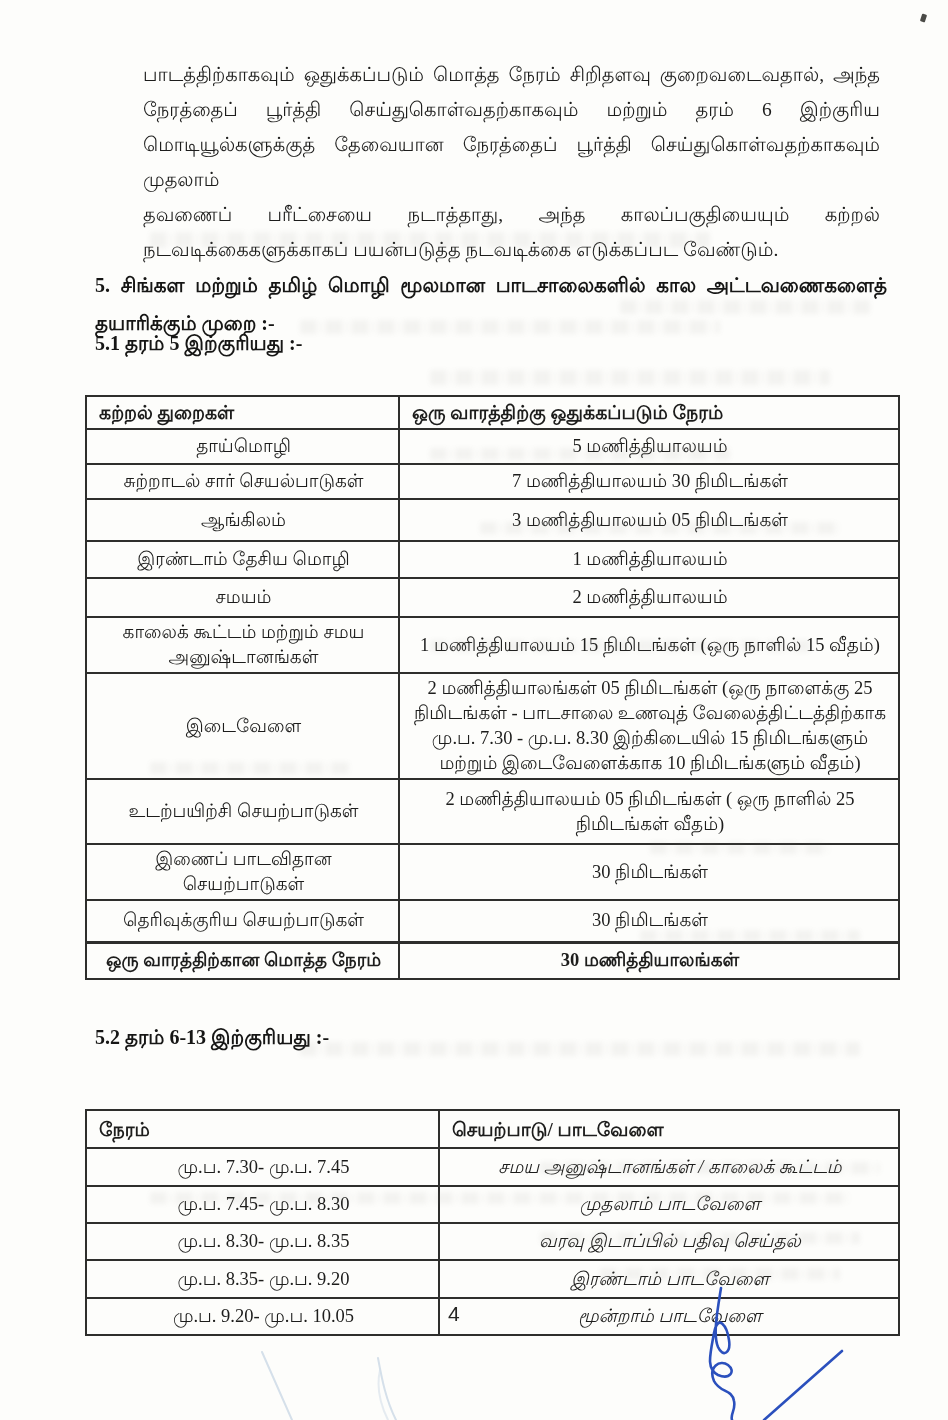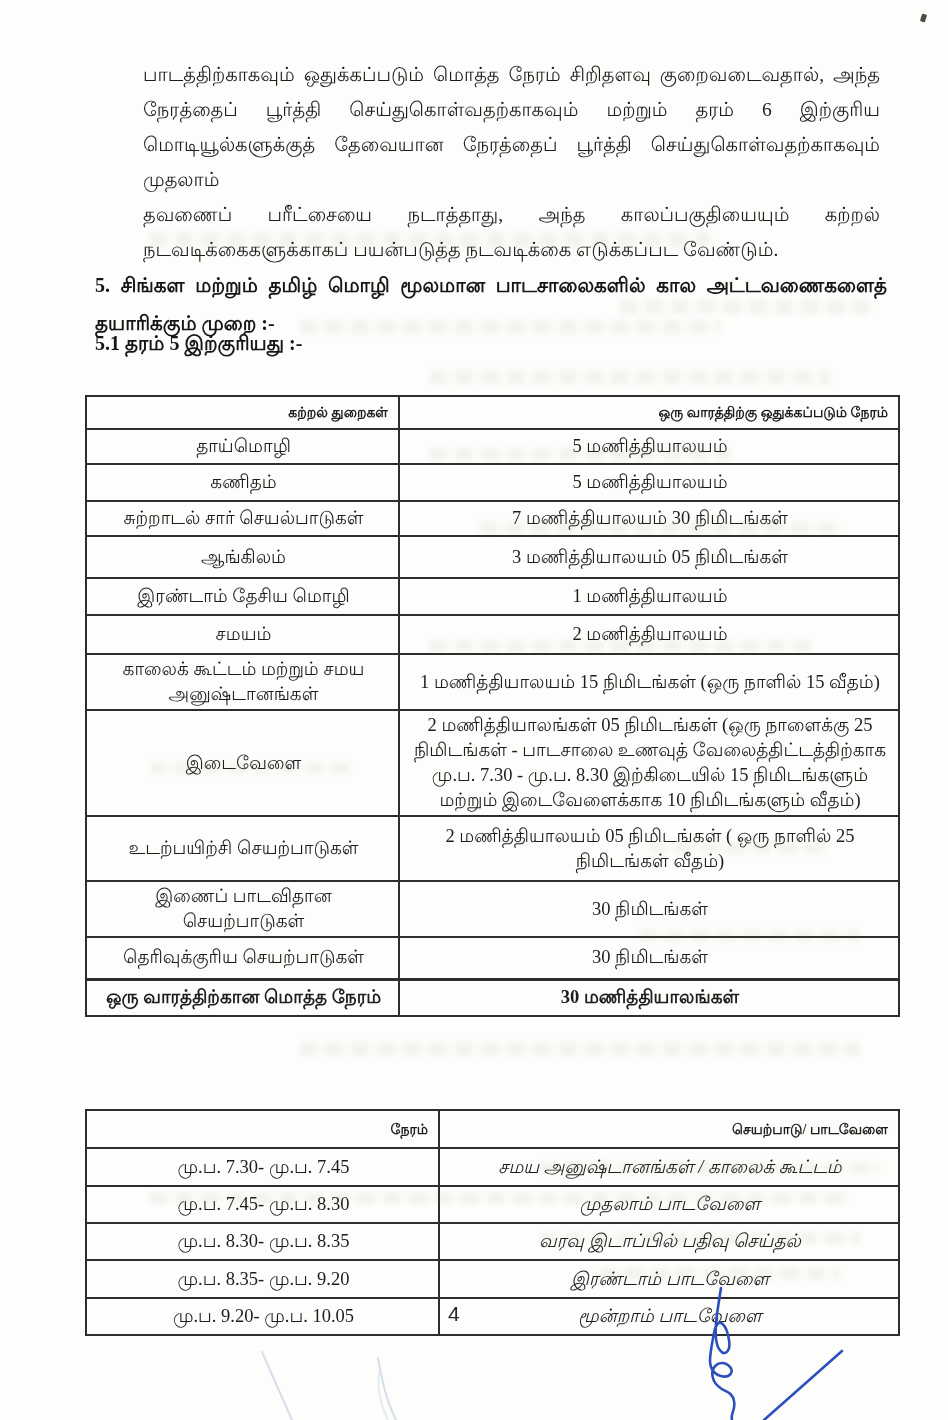--- a/index.html
+++ b/index.html
@@ -24,21 +24,21 @@
   .s51 { position: absolute; left: 95px; top: 332px; }
   .s52 { position: absolute; left: 95px; top: 1026px; }
   
   table { border-collapse: collapse; position: absolute; left: 85px;
           table-layout: fixed; }
   .t1 { top: 395px; width: 813px; }
   .t2 { top: 1065px; width: 813px; margin-top: 44px; }
   th, td { border: 2px solid #2e2e2c; padding: 2px 10px 2px 12px;
            font-size: 18.5px; line-height: 25px; vertical-align: middle;
            overflow: hidden; text-align: center; }
-  th { text-align: right; font-weight: bold; font-size: 14px; }
+  th { text-align: left; font-weight: bold; font-size: 19px; }
   .t1 tr.total td { font-weight: bold; border-top: 3px solid #2e2e2c; }
   .t2 td.activity { font-style: italic; }
   
   .pageno { position: absolute; left: 448px; top: 1302px; width: 40px;
             font-size: 21px; color: #262624;
             font-family: "Liberation Sans", "DejaVu Sans", sans-serif; }
   
   .smudge { position: absolute; filter: blur(2.5px); opacity: 0.4;
             border-radius: 3px; pointer-events: none;
             background: repeating-linear-gradient(90deg,
@@ -74,24 +74,20 @@
       </colgroup>
     <tbody>
         <tr style="height:33px">
       <th>கற்றல் துறைகள்</th>
       <th>ஒரு வாரத்திற்கு ஒதுக்கப்படும் நேரம்</th>
     </tr>
     <tr style="height:35px">
       <td>தாய்மொழி</td>
       <td>5 மணித்தியாலயம்</td>
     </tr>
-    <tr style="height:37px">
-      <td>கணிதம்</td>
-      <td>5 மணித்தியாலயம்</td>
-    </tr>
     <tr style="height:35px">
       <td>சுற்றாடல் சார் செயல்பாடுகள்</td>
       <td>7 மணித்தியாலயம் 30 நிமிடங்கள்</td>
     </tr>
     <tr style="height:42px">
       <td>ஆங்கிலம்</td>
       <td>3 மணித்தியாலயம் 05 நிமிடங்கள்</td>
     </tr>
     <tr style="height:37px">
       <td>இரண்டாம் தேசிய மொழி</td>
@@ -121,20 +117,21 @@
       <td>தெரிவுக்குரிய செயற்பாடுகள்</td>
       <td>30 நிமிடங்கள்</td>
     </tr>
     <tr style="height:37px" class="total">
       <td>ஒரு வாரத்திற்கான மொத்த நேரம்</td>
       <td>30  மணித்தியாலங்கள்</td>
     </tr>
   </tbody>
     </table>
 
+  <div class="s52 heading">5.2 தரம் 6-13 இற்குரியது :-</div>
 
   <table class="t2">
     <colgroup>
         <col style="width:353px">
         <col style="width:460px">
       </colgroup>
     <tbody>
         <tr style="height:38px">
       <th>நேரம்</th>
       <th>செயற்பாடு/ பாடவேளை</th>

